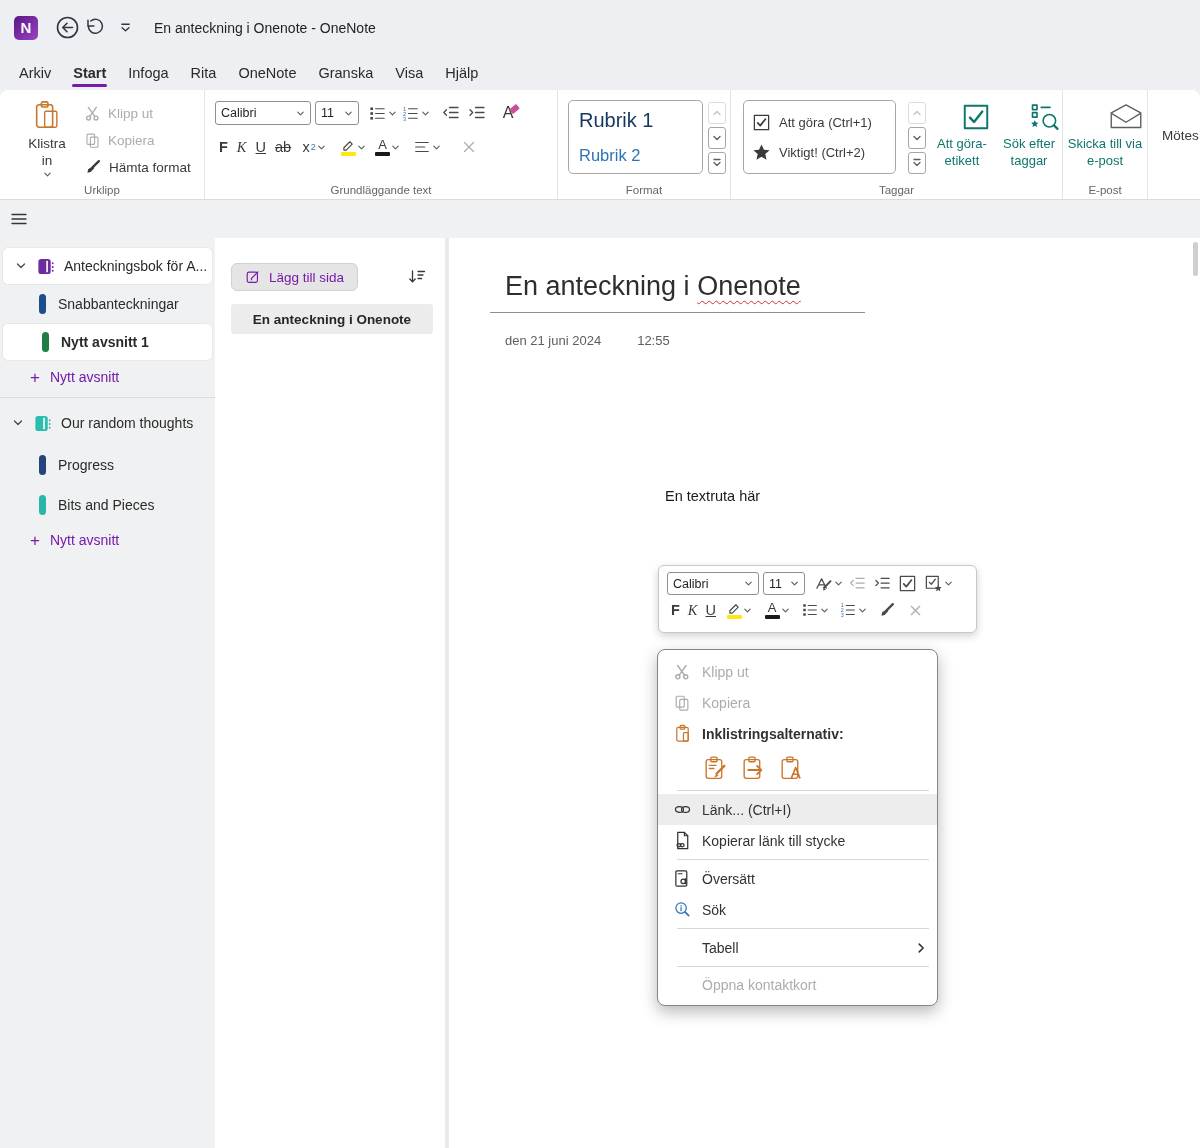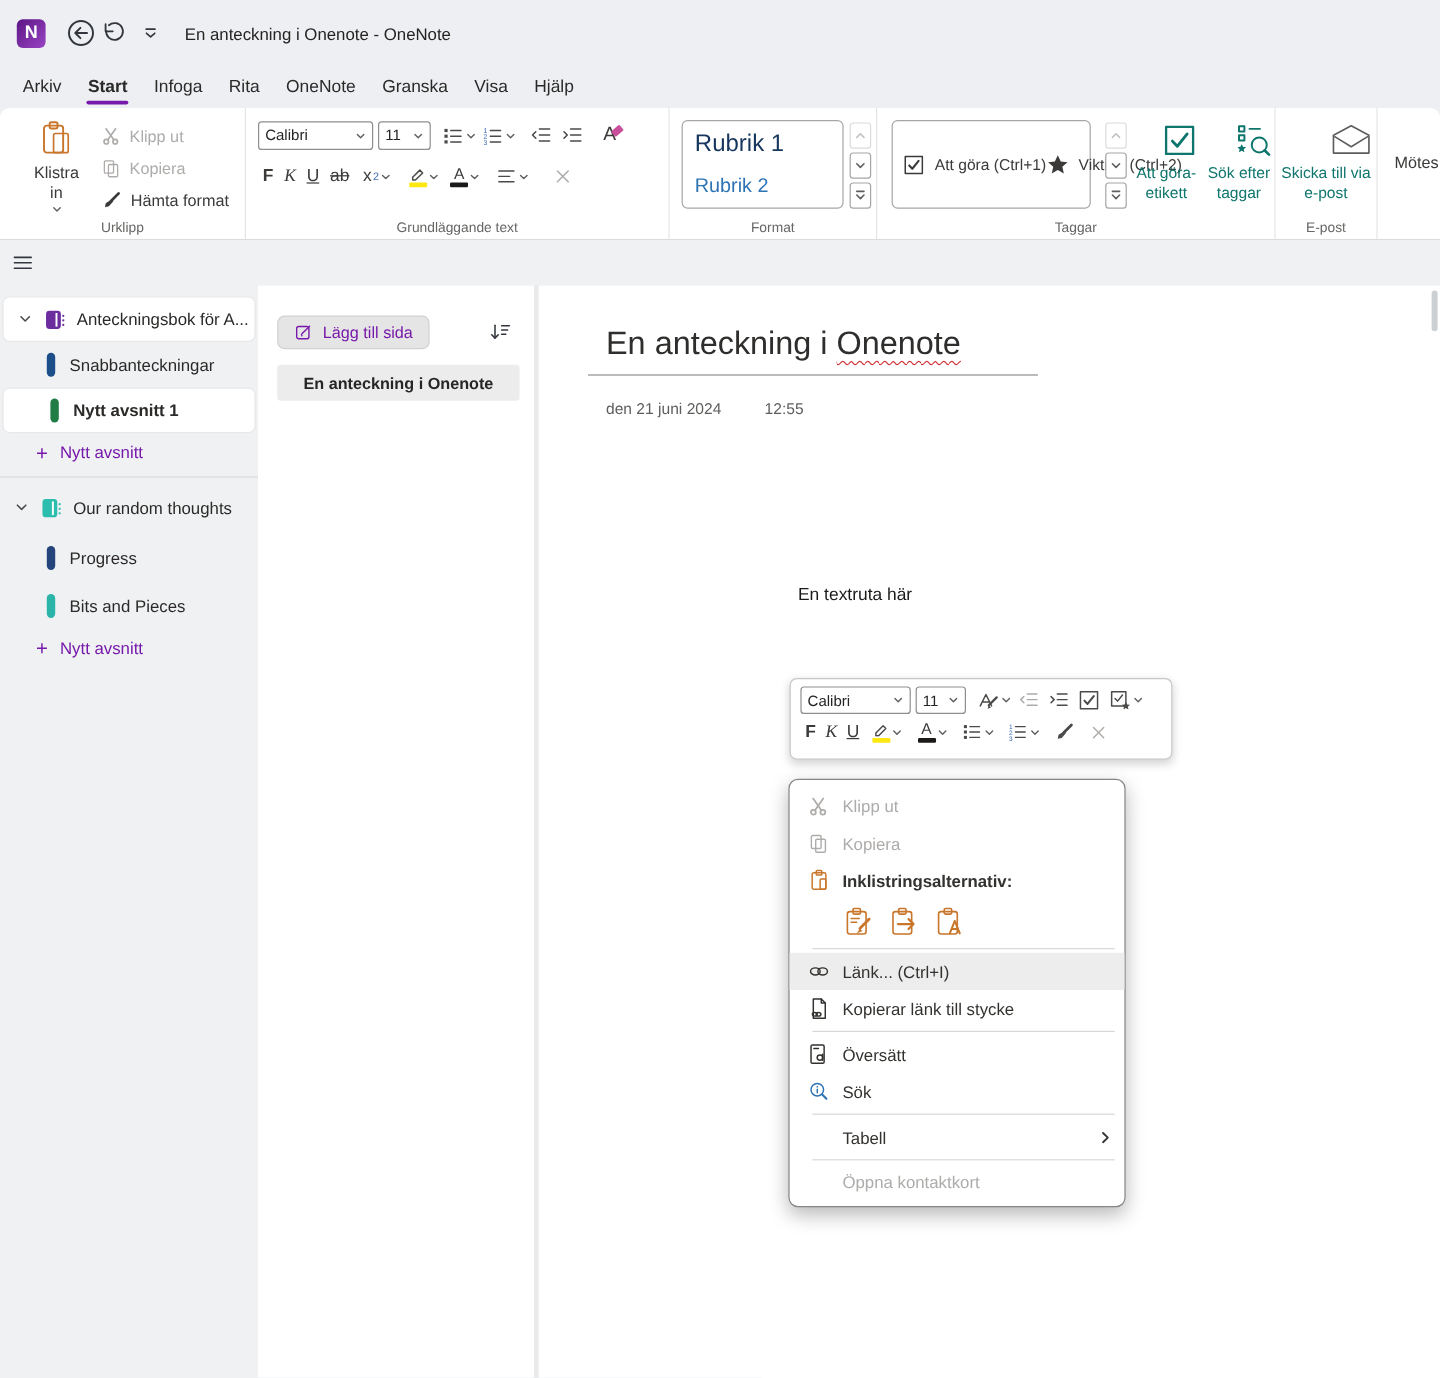--- a/index.html
+++ b/index.html
@@ -60,21 +60,21 @@
 
   .rg-format { width:173px; display:flex; padding:10px 4px 20px 10px; }
   .stylebox { width:136px; height:74px; border:1px solid #a6a6a6; border-radius:5px; padding:8px 10px; display:flex; flex-direction:column; justify-content:space-between; background:#fff; }
   .style1 { font-size:20px; color:#17365d; font-weight:500; }
   .style2 { font-size:16.5px; color:#2e74b5; }
   .spincol { width:18px; display:flex; flex-direction:column; gap:3px; margin-left:5px; padding-top:2px; }
   .spin { width:18px; height:22px; border:1px solid #a6a6a6; border-radius:3px; display:flex; align-items:center; justify-content:center; color:#5f5e5c; background:#fff; }
   .spin.dis { border-color:#dcdcdc; color:#c3c1bf; }
 
   .rg-tags { width:332px; display:flex; padding:10px 2px 20px 12px; gap:7px; }
-  .tagbox { width:166px; height:74px; border:1px solid #a6a6a6; border-radius:5px; padding:6px 8px; display:flex; flex-direction:row; justify-content:space-around; background:#fff; }
+  .tagbox { width:166px; height:74px; border:1px solid #a6a6a6; border-radius:5px; padding:6px 8px; display:flex; flex-direction:column; justify-content:space-around; background:#fff; }
   .tagrow { display:flex; align-items:center; gap:8px; font-size:13px; color:#3b3a39; white-space:nowrap; }
   .big-btn { display:flex; flex-direction:column; align-items:flex-end; color:#0f766e; padding-top:2px; }
   .big-btn .blbl { font-size:13px; text-align:center; line-height:1.3; margin-top:4px; }
 
   .rg-mail { width:85px; display:flex; justify-content:center; padding:10px 0 20px; }
   .rg-meet { flex:1; padding:38px 0 0 14px; font-size:13.5px; color:#3b3a39; }
 
   
   .midstrip { position:absolute; top:200px; left:0; width:1200px; height:38px; background:#eff1f3; }
   .hamburger { position:absolute; top:8px; left:8px; width:22px; height:22px; color:#33373d; display:flex; align-items:center; justify-content:center; }

